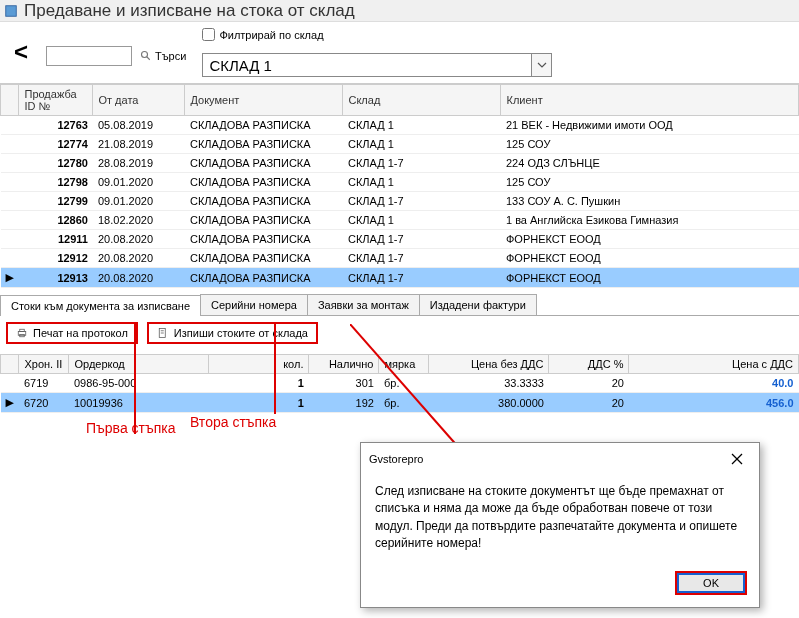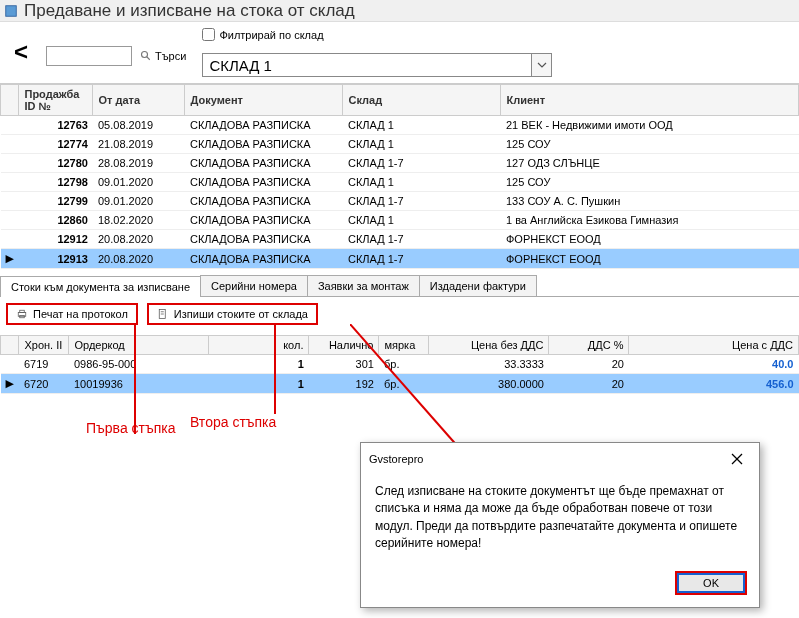--- a/index.html
+++ b/index.html
@@ -15,21 +15,21 @@
   .search-btn { height: 20px; border: none; background: none; display:flex; align-items:center; gap:3px; cursor:pointer; padding:0 4px;}
   .search-btn svg{width:12px;height:12px;}
   .filter-group { flex:1; display:flex; flex-direction:column; gap:12px;}
   .filter-row { display:flex; align-items:center; gap:4px;}
   .filter-row input[type=checkbox]{width:13px;height:13px;}
   .filter-label{font-size:11px;}
   .warehouse-select { display:flex; width:350px; height:24px; border:1px solid #888;}
   .warehouse-select .val{ flex:1; padding:3px 6px; font-size:15px;}
   .warehouse-select .arrow{ width:20px; border-left:1px solid #888; display:flex; align-items:center; justify-content:center; background:#f5f5f5; cursor:pointer;}
   .grid { width:100%; border-collapse:collapse; }
-  .grid th { background:#f5f5f5; border:1px solid #ccc; text-align:left; padding:3px 5px; font-weight:bold; color:#333;}
+  .grid th { background:#f5f5f5; border:1px solid #ccc; text-align:left; padding:3px 5px; font-weight:normal; color:#333;}
   .grid td { border-bottom:1px solid #eee; padding:3px 5px; }
   .grid .rowmark { width:14px; text-align:center; color:#000;}
   .grid tr.selected td { background:#99ccff; }
   .col-id{width:74px; text-align:right; font-weight:bold;}
   .col-date{width:92px;}
   .col-doc{width:158px;}
   .col-whs{width:158px;}
   .col-client{ }
   .tabs { display:flex; border-bottom:1px solid #aaa; margin-top:6px;}
   .tab { padding:4px 10px; border:1px solid #aaa; border-bottom:none; background:#f3f3f3; margin-right:-1px; cursor:pointer;}
@@ -122,21 +122,21 @@
         <td class="col-doc">СКЛАДОВА РАЗПИСКА</td>
         <td class="col-whs">СКЛАД 1</td>
         <td class="col-client">125 СОУ</td>
       </tr>
       <tr>
         <td class="rowmark"></td>
         <td class="col-id">12780</td>
         <td class="col-date">28.08.2019</td>
         <td class="col-doc">СКЛАДОВА РАЗПИСКА</td>
         <td class="col-whs">СКЛАД 1-7</td>
-        <td class="col-client">127 ОДЗ СЛЪНЦЕ</td>
+        <td class="col-client">224 ОДЗ СЛЪНЦЕ</td>
       </tr>
       <tr>
         <td class="rowmark"></td>
         <td class="col-id">12798</td>
         <td class="col-date">09.01.2020</td>
         <td class="col-doc">СКЛАДОВА РАЗПИСКА</td>
         <td class="col-whs">СКЛАД 1</td>
         <td class="col-client">125 СОУ</td>
       </tr>
       <tr>
@@ -147,20 +147,28 @@
         <td class="col-whs">СКЛАД 1-7</td>
         <td class="col-client">133 СОУ А. С. Пушкин</td>
       </tr>
       <tr>
         <td class="rowmark"></td>
         <td class="col-id">12860</td>
         <td class="col-date">18.02.2020</td>
         <td class="col-doc">СКЛАДОВА РАЗПИСКА</td>
         <td class="col-whs">СКЛАД 1</td>
         <td class="col-client">1 ва Английска Езикова Гимназия</td>
+      </tr>
+      <tr>
+        <td class="rowmark"></td>
+        <td class="col-id">12911</td>
+        <td class="col-date">20.08.2020</td>
+        <td class="col-doc">СКЛАДОВА РАЗПИСКА</td>
+        <td class="col-whs">СКЛАД 1-7</td>
+        <td class="col-client">ФОРНЕКСТ ЕООД</td>
       </tr>
       <tr>
         <td class="rowmark"></td>
         <td class="col-id">12912</td>
         <td class="col-date">20.08.2020</td>
         <td class="col-doc">СКЛАДОВА РАЗПИСКА</td>
         <td class="col-whs">СКЛАД 1-7</td>
         <td class="col-client">ФОРНЕКСТ ЕООД</td>
       </tr>
       <tr class="selected">

